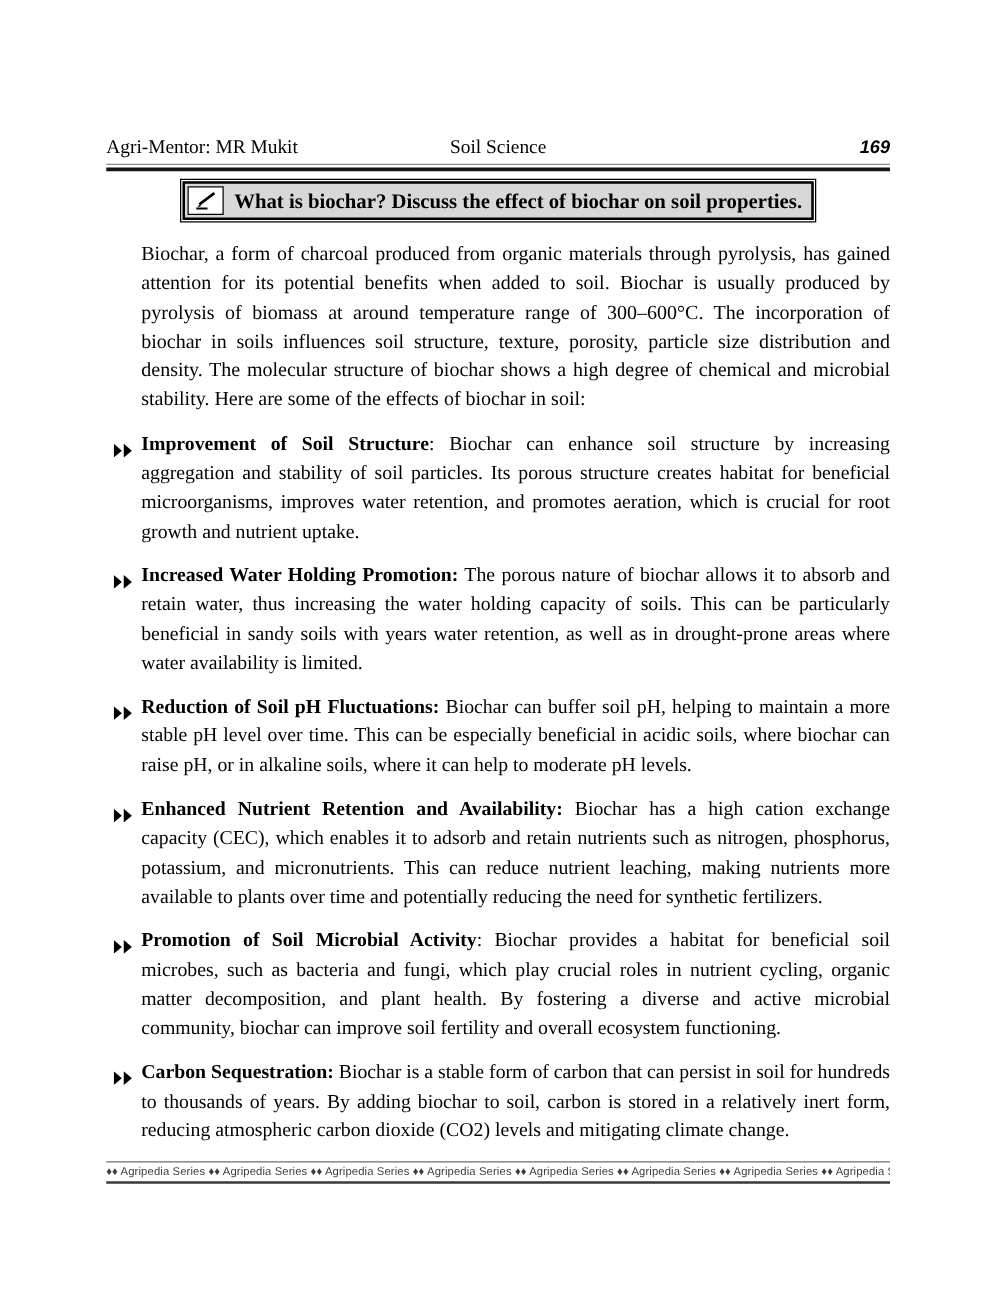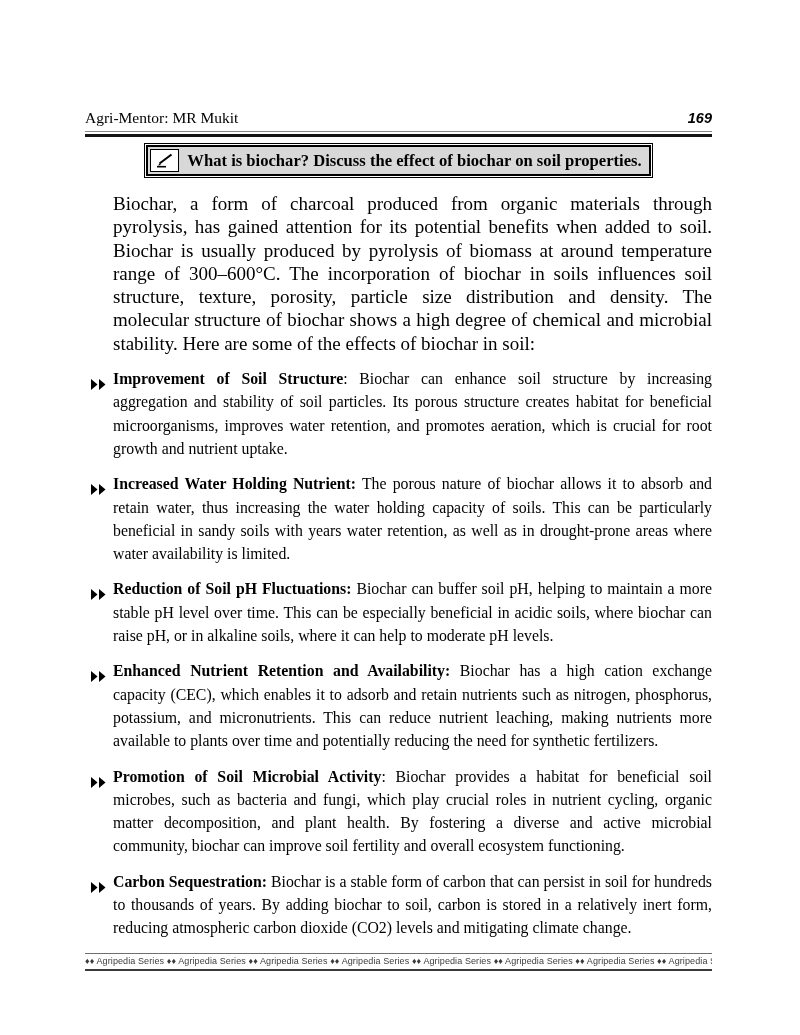--- a/index.html
+++ b/index.html
@@ -64,21 +64,21 @@
   .question-text {
     font-weight: bold;
     font-size: 16.6px;
     white-space: nowrap;
   }
 
   
   .intro {
     margin: 16px 0 0 28px;
     text-align: justify;
-    font-size: 19px;
+    font-size: 16px;
     line-height: 23.3px;
   }
   .effects {
     list-style: none;
     margin: 0;
     padding: 0;
   }
   .effect {
     position: relative;
     margin-top: 12px;
@@ -109,20 +109,21 @@
     letter-spacing: 0.1px;
   }
 </style>
 </head>
 <body>
 
 <div class="page">
 
   <div class="running-header">
     <span class="left">Agri-Mentor: MR Mukit</span>
+    <span class="center">Soil Science</span>
     <span class="right">169</span>
   </div>
   <div class="rule-thin"></div>
   <div class="rule-thick"></div>
 
   <div class="question-box">
     <span class="pencil-chip">
       <svg width="19" height="15" viewBox="0 0 19 15" aria-hidden="true">
         <line x1="16.5" y1="1.5" x2="4.5" y2="10.5" stroke="#000" stroke-width="2.1"></line>
         <polygon points="4.5,10.5 3,12.6 6,11.9" fill="#000"></polygon>
@@ -146,21 +147,21 @@
       <b>Improvement of Soil Structure</b><span>: Biochar can enhance soil structure by increasing aggregation and stability of soil particles. Its porous structure creates habitat for beneficial microorganisms, improves water retention, and promotes aeration, which is crucial for root growth and nutrient uptake.</span>
     </li>
 
     <li class="effect">
       <span class="marker">
         <svg width="15" height="11" viewBox="0 0 15 11">
             <polygon points="0,0 6.5,5.5 0,11" fill="#000"></polygon>
             <polygon points="8,0 14.5,5.5 8,11" fill="#000"></polygon>
           </svg>
       </span>
-      <b>Increased Water Holding Nutrient:</b><span> The porous nature of biochar allows it to absorb and retain water, thus increasing the water holding capacity of soils. This can be particularly beneficial in sandy soils with years water retention, as well as in drought-prone areas where water availability is limited.</span>
+      <b>Increased Water Holding Promotion:</b><span> The porous nature of biochar allows it to absorb and retain water, thus increasing the water holding capacity of soils. This can be particularly beneficial in sandy soils with years water retention, as well as in drought-prone areas where water availability is limited.</span>
     </li>
 
     <li class="effect">
       <span class="marker">
         <svg width="15" height="11" viewBox="0 0 15 11">
             <polygon points="0,0 6.5,5.5 0,11" fill="#000"></polygon>
             <polygon points="8,0 14.5,5.5 8,11" fill="#000"></polygon>
           </svg>
       </span>
       <b>Reduction of Soil pH Fluctuations:</b><span> Biochar can buffer soil pH, helping to maintain a more stable pH level over time. This can be especially beneficial in acidic soils, where biochar can raise pH, or in alkaline soils, where it can help to moderate pH levels.</span>

